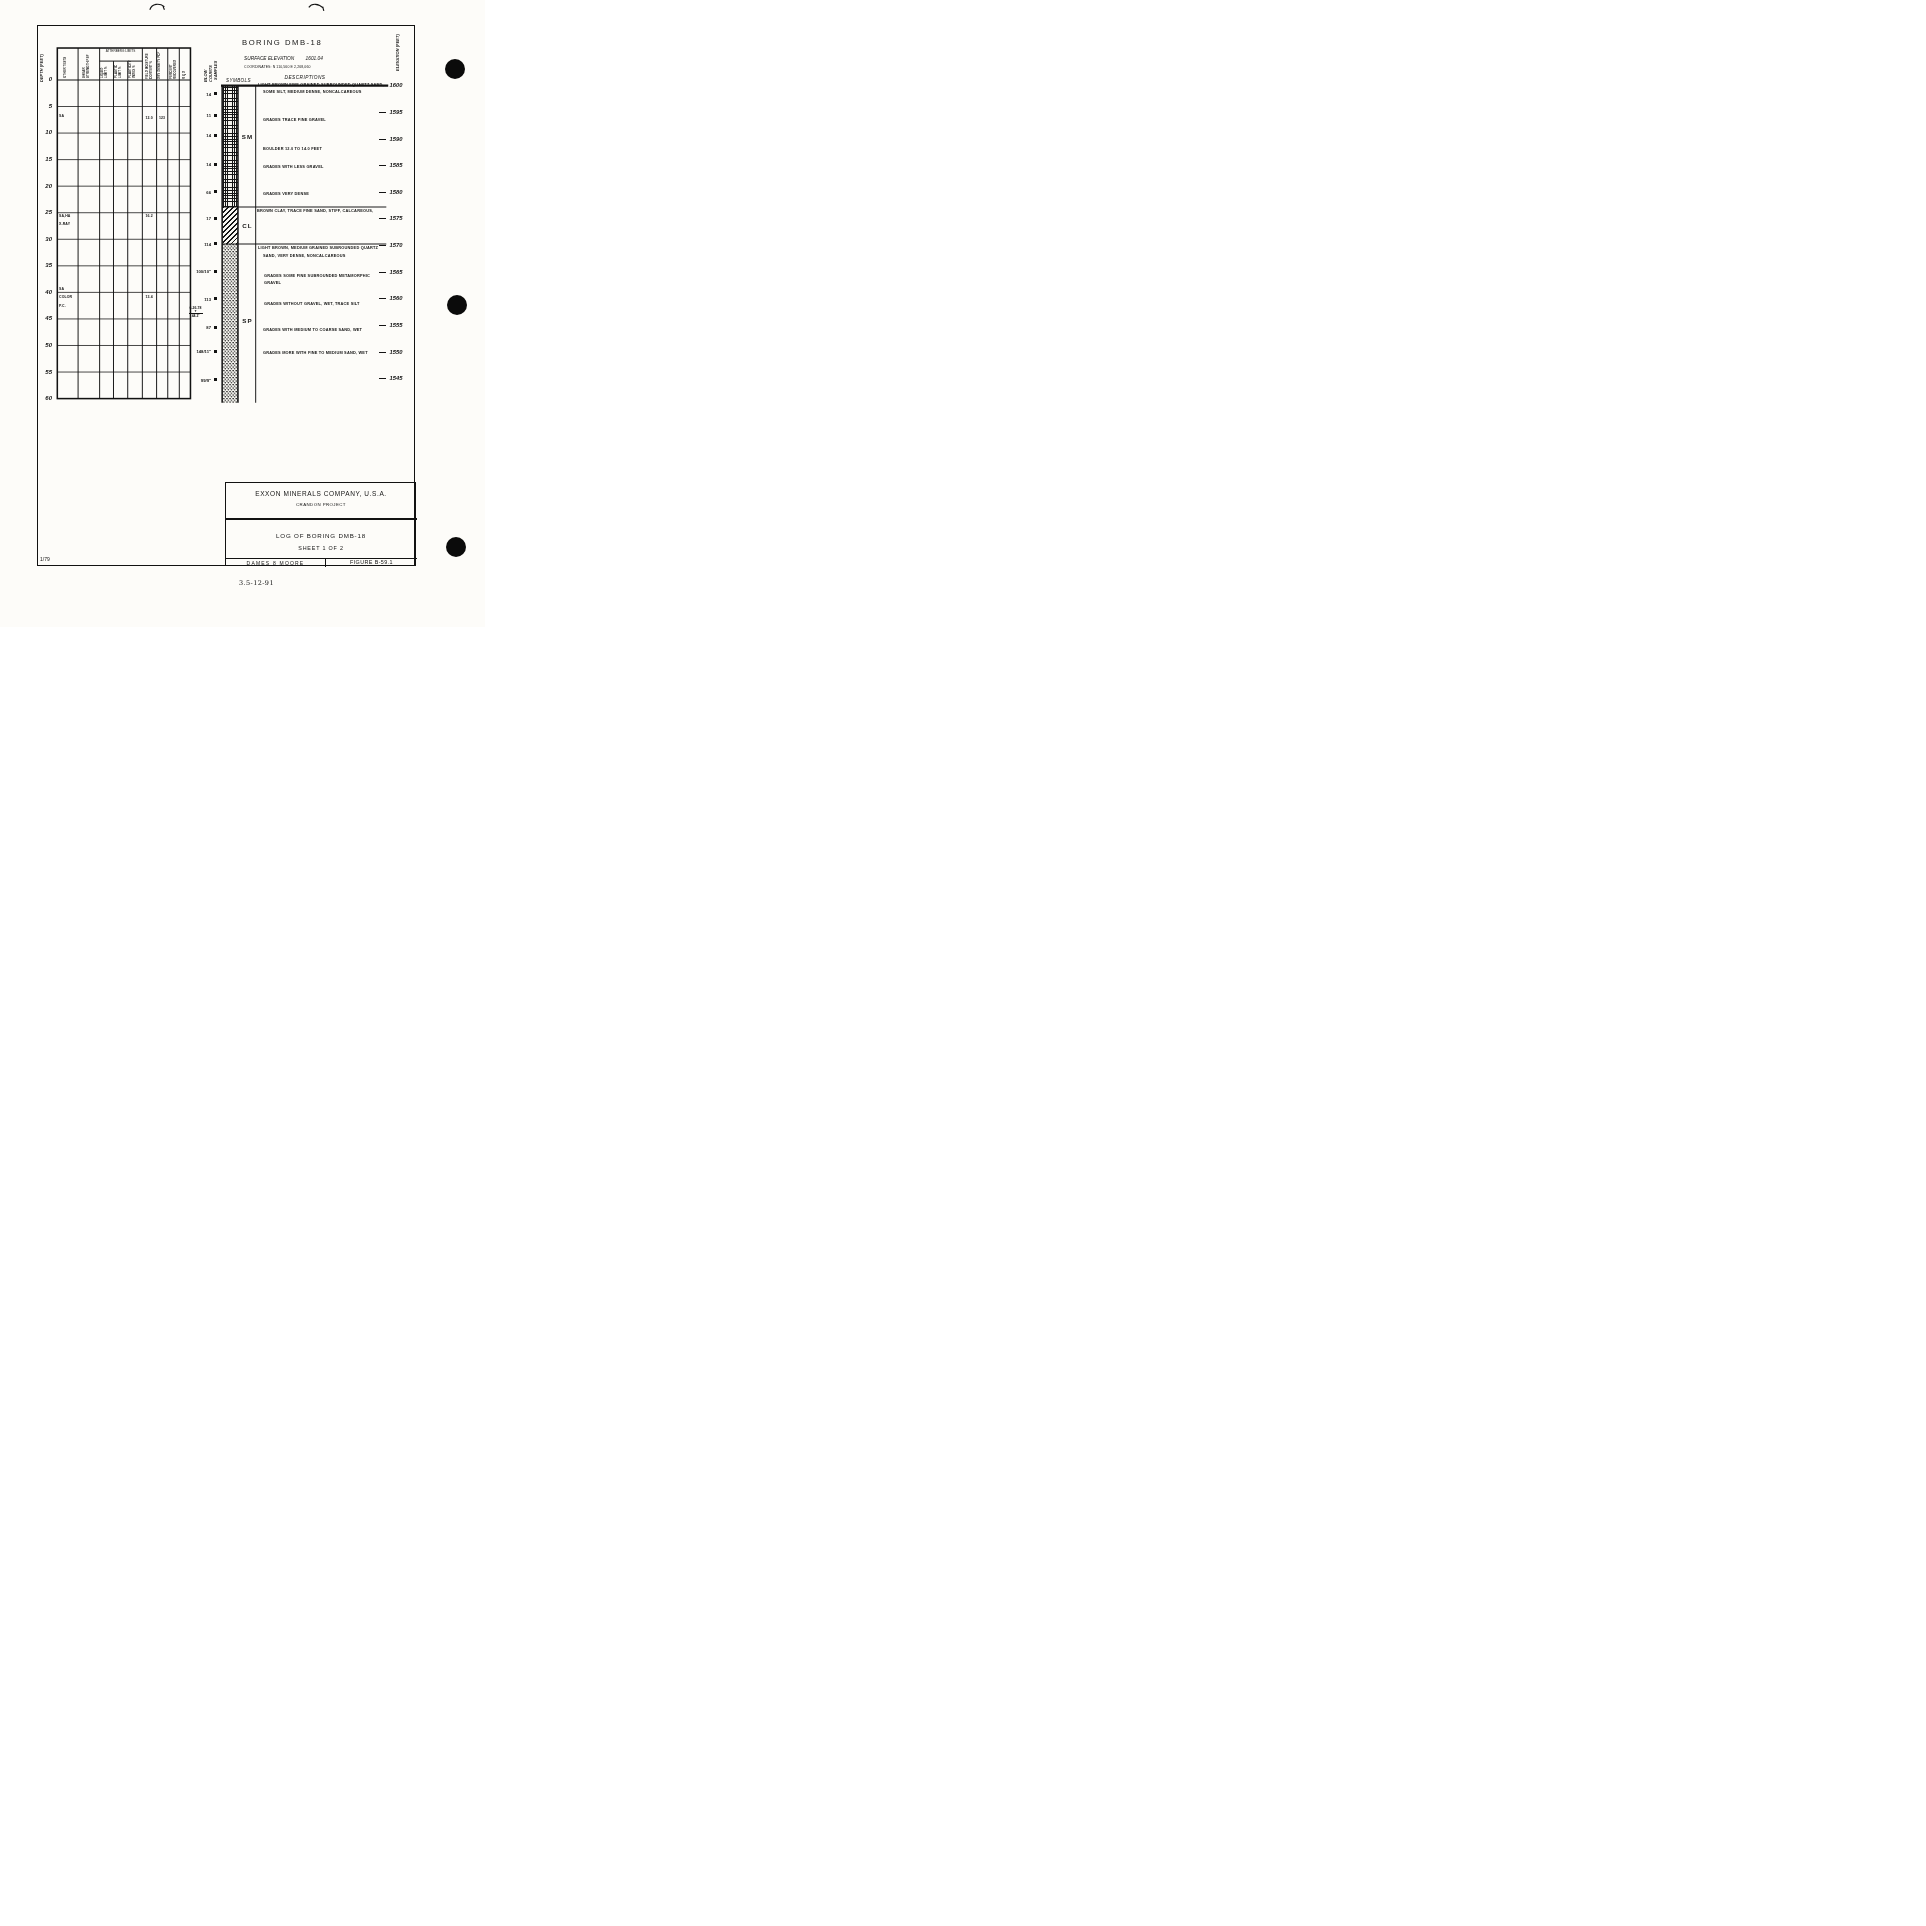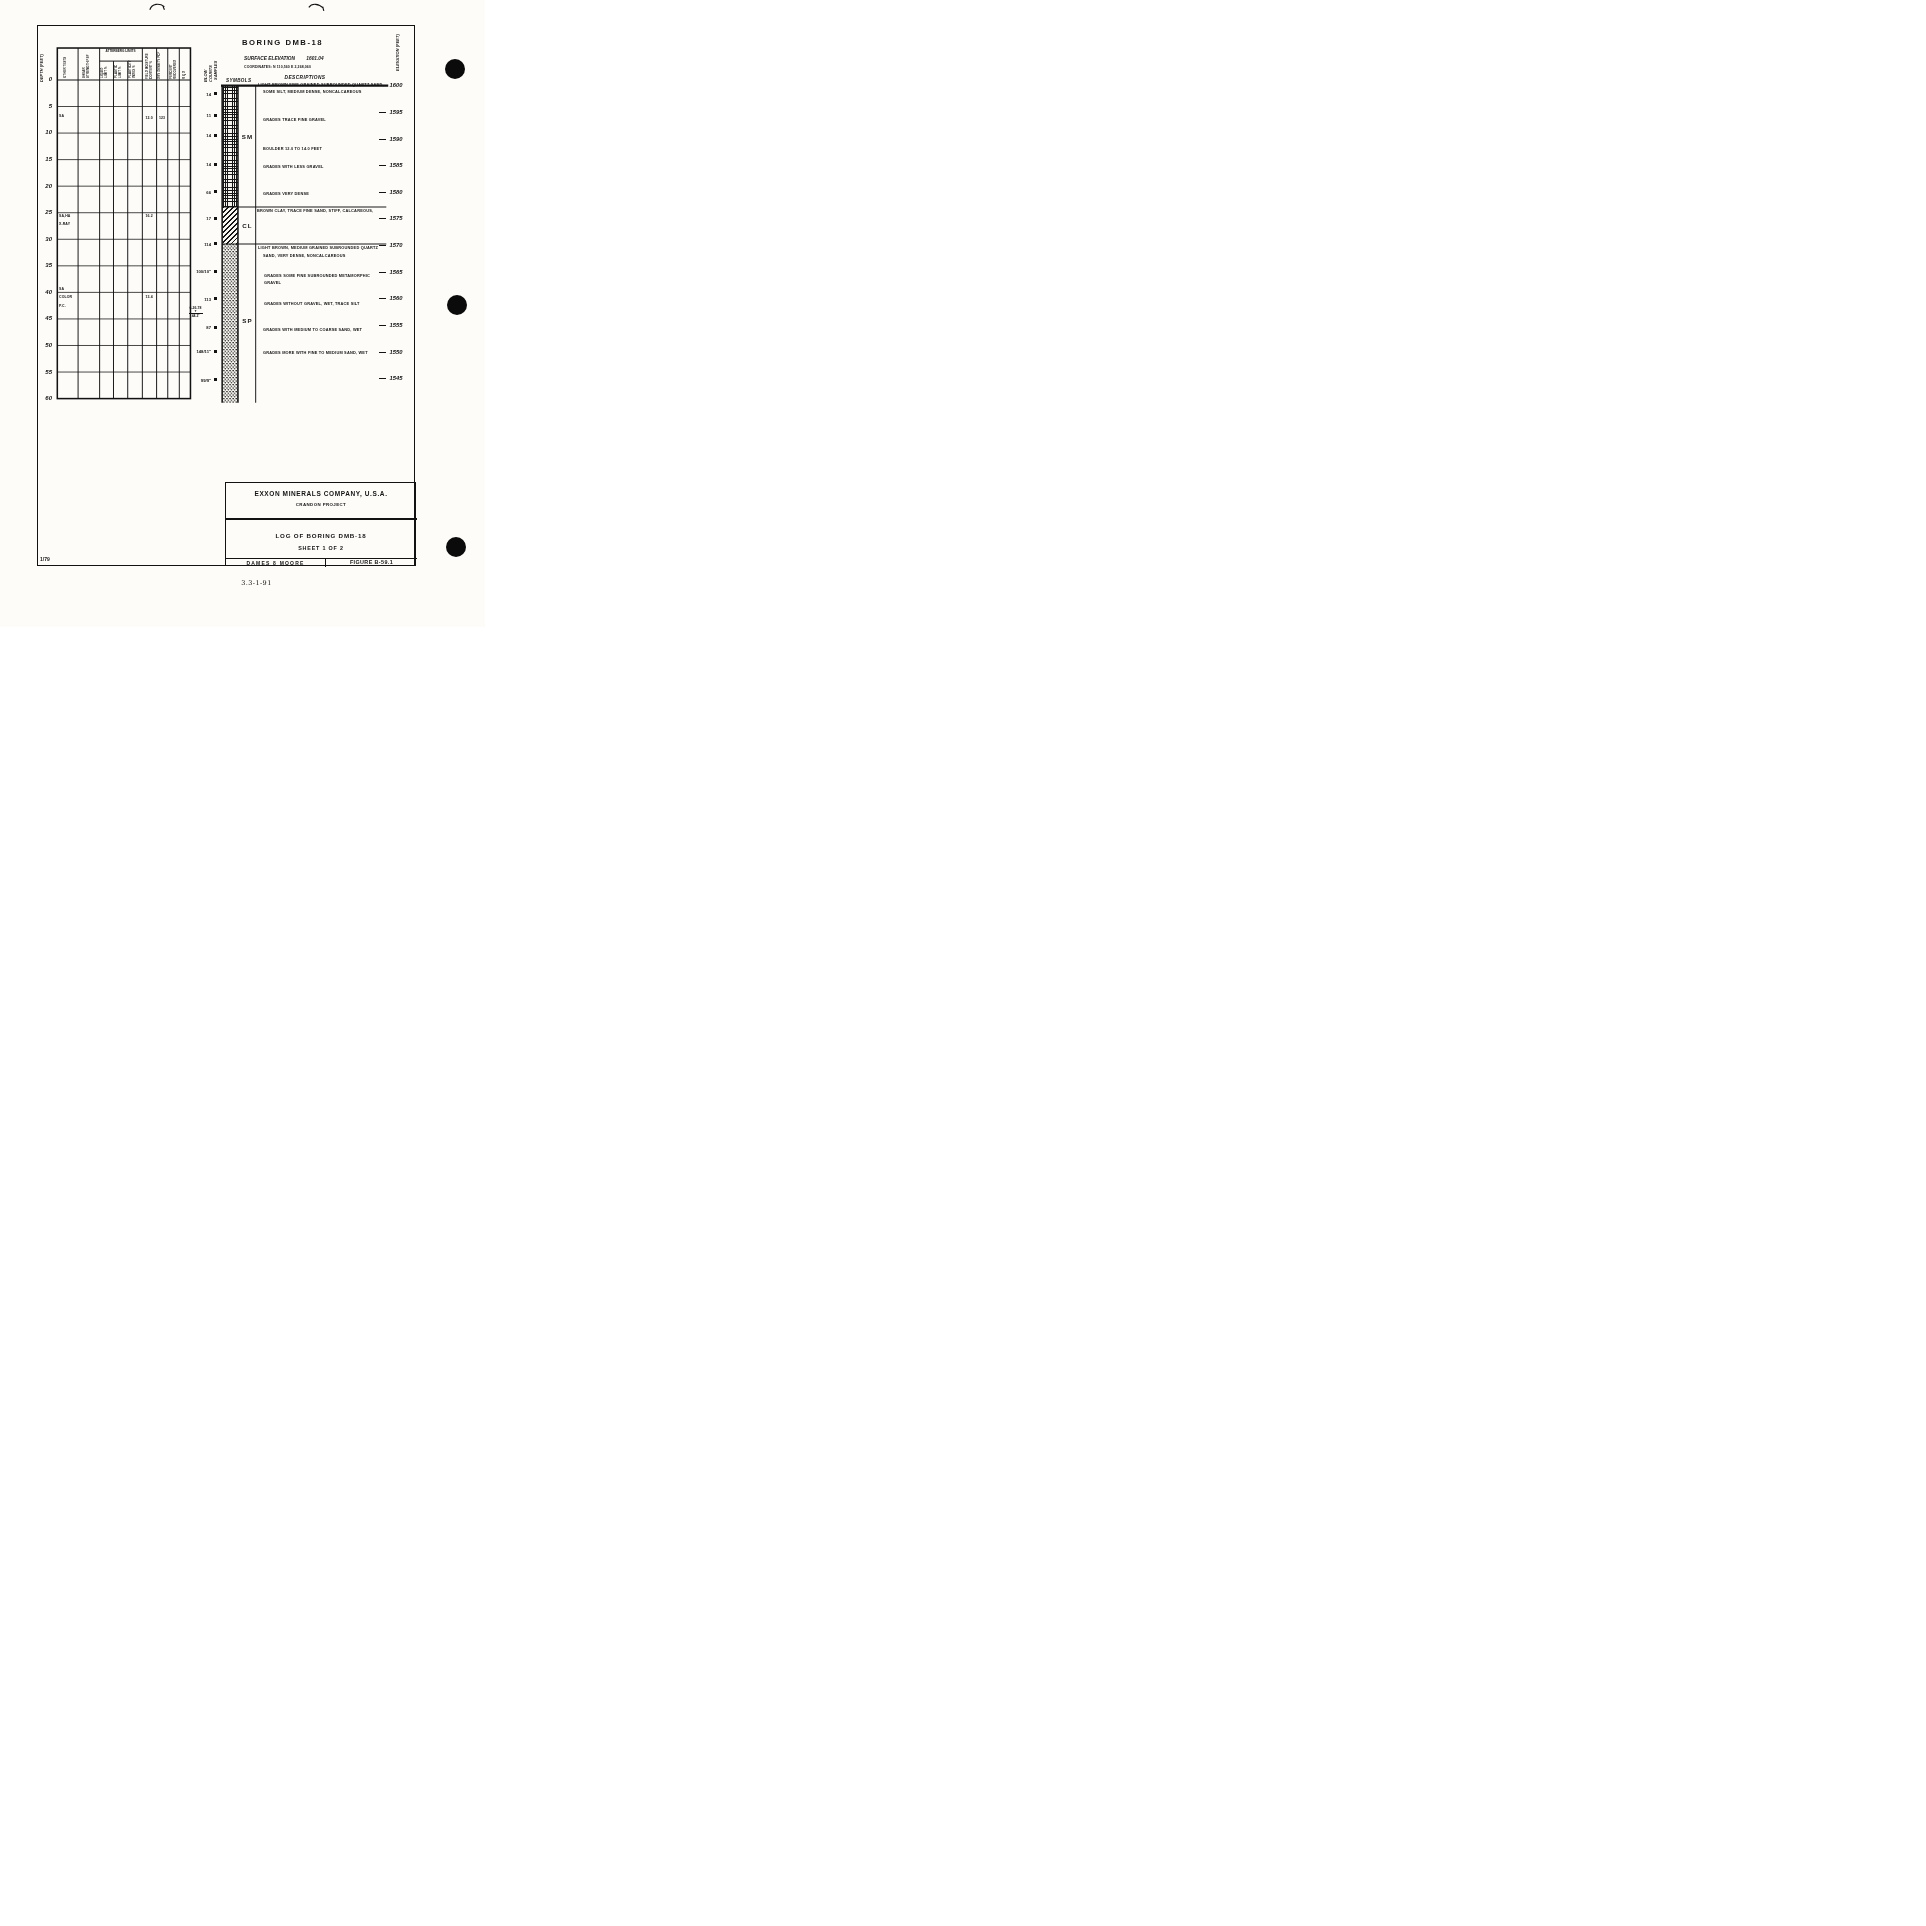--- a/index.html
+++ b/index.html
@@ -1,19 +1,19 @@
 <!DOCTYPE html>
 <html style="font-size:6.2px"><head>
 <meta charset="utf-8">
 <style>
   html,body{margin:0;padding:0;background:#ffffff;}
   .sheet{position:relative;width:485px;height:627px;background:#fdfcf9;overflow:hidden;
          font-family:"Liberation Sans",sans-serif;color:#141414;}
   .abs{position:absolute;}
-  .hand{font-weight:700;color:#141414;}
+  .hand{font-weight:400;color:#141414;}
   .it{font-style:italic;}
   .ctr{text-align:center;}
   .rgt{text-align:right;}
   
   .rot{position:absolute;transform:rotate(-90deg);transform-origin:0 0;
        font-weight:700;font-size:2.9px;line-height:3.5px;letter-spacing:0.1px;color:#141414;}
   .rot.big{font-size:3.9px;line-height:4.6px;}
   
   .pageborder{left:37px;top:25px;width:376px;height:539px;border:1.9px solid #121212;}
   .punch{width:20px;height:20px;border-radius:50%;background:#0b0b0b;}
@@ -216,16 +216,16 @@
   <div class="abs tb-line" style="left:325px;top:558px;width:1.2px;height:9.2px"></div>
 
   <div class="abs hand ctr" style="left:225px;top:490px;width:192px;font-size:6.5px;letter-spacing:0.6px">EXXON MINERALS COMPANY, U.S.A.</div>
   <div class="abs hand ctr" style="left:225px;top:502px;width:192px;font-size:4.4px;letter-spacing:0.4px">CRANDON PROJECT</div>
   <div class="abs hand ctr" style="left:225px;top:532px;width:192px;font-size:6.2px;letter-spacing:0.8px">LOG OF BORING DMB-18</div>
   <div class="abs hand ctr" style="left:225px;top:545px;width:192px;font-size:5.4px;letter-spacing:0.8px">SHEET 1 OF 2</div>
   <div class="abs hand ctr" style="left:225px;top:560px;width:101px;font-size:5px;letter-spacing:1.2px">DAMES 8 MOORE</div>
   <div class="abs hand ctr" style="left:326px;top:559px;width:91px;font-size:5.4px;letter-spacing:0.4px">FIGURE B-59.1</div>
 
   <div class="abs hand" style="left:40px;top:556px;font-size:5px">1/79</div>
-  <div class="abs ctr" style="left:214px;top:579px;width:85px;font-family:'DejaVu Serif',serif;font-size:6.5px;letter-spacing:0.4px;color:#141414">3.3-1-91</div>
+  <div class="abs ctr" style="left:214px;top:579px;width:85px;font-family:'DejaVu Serif',serif;font-size:6.5px;letter-spacing:0.4px;color:#141414">3.5-12-91</div>
 
 </div>
 
 
 </body></html>

